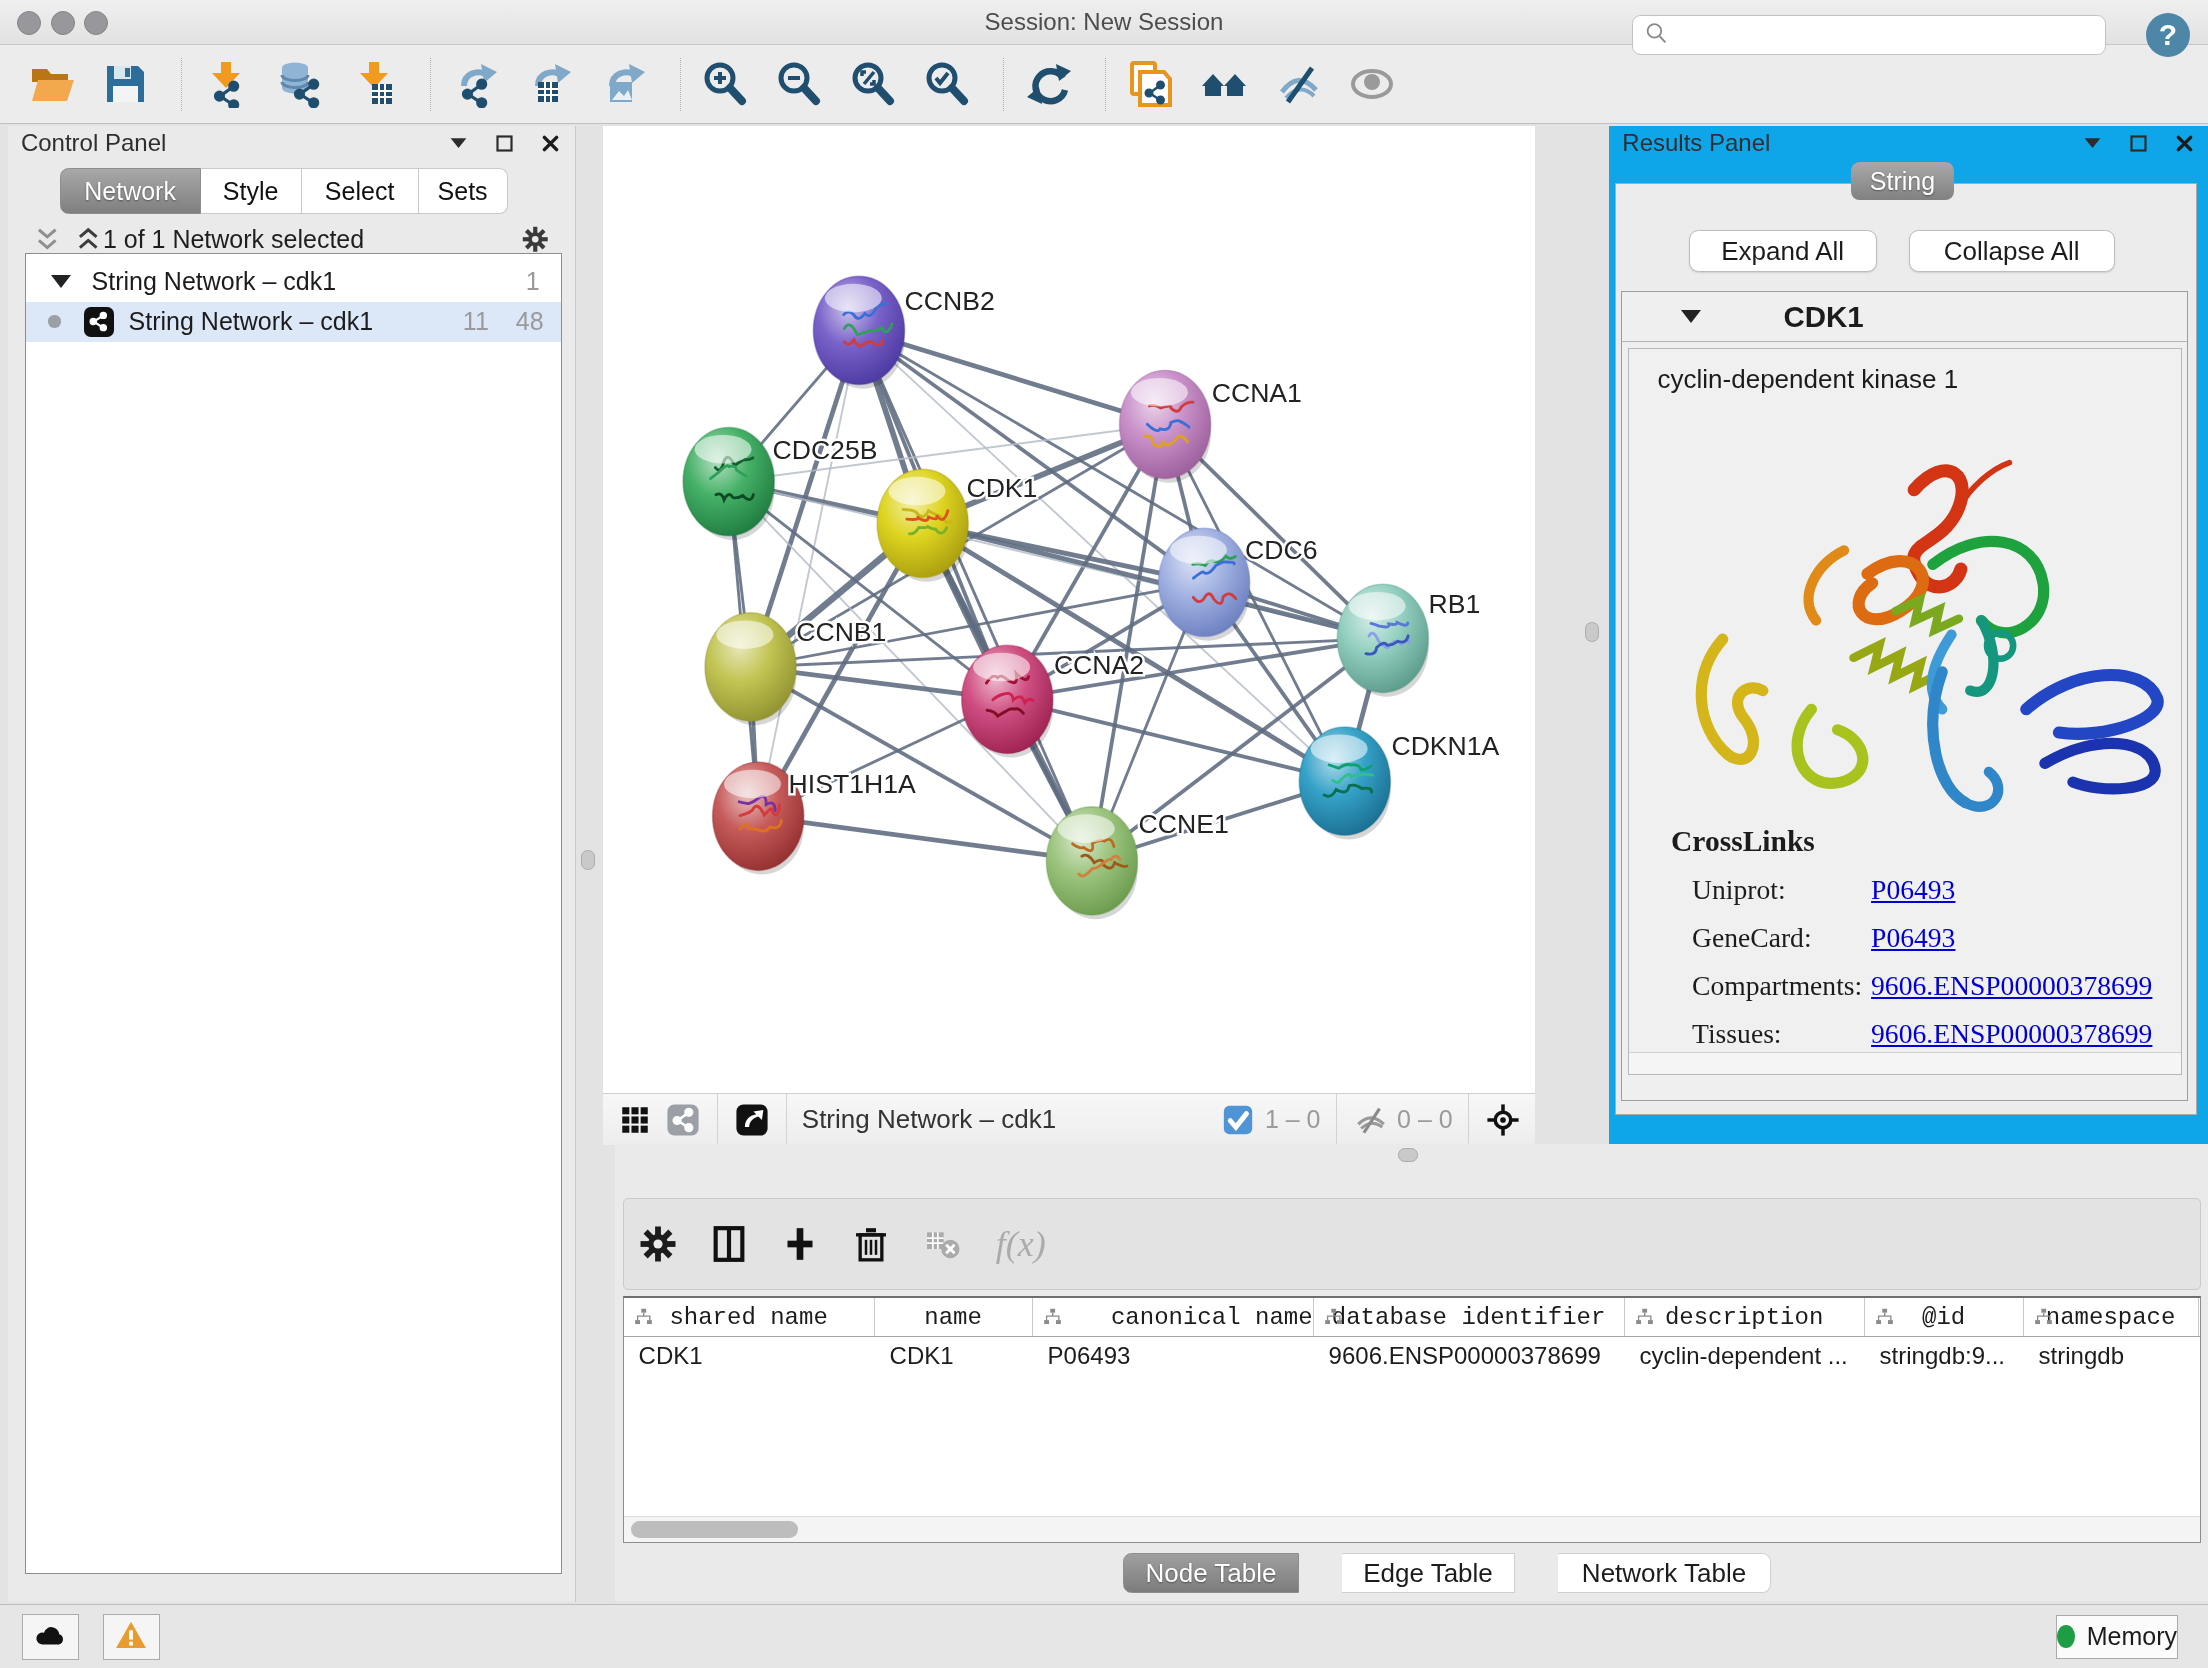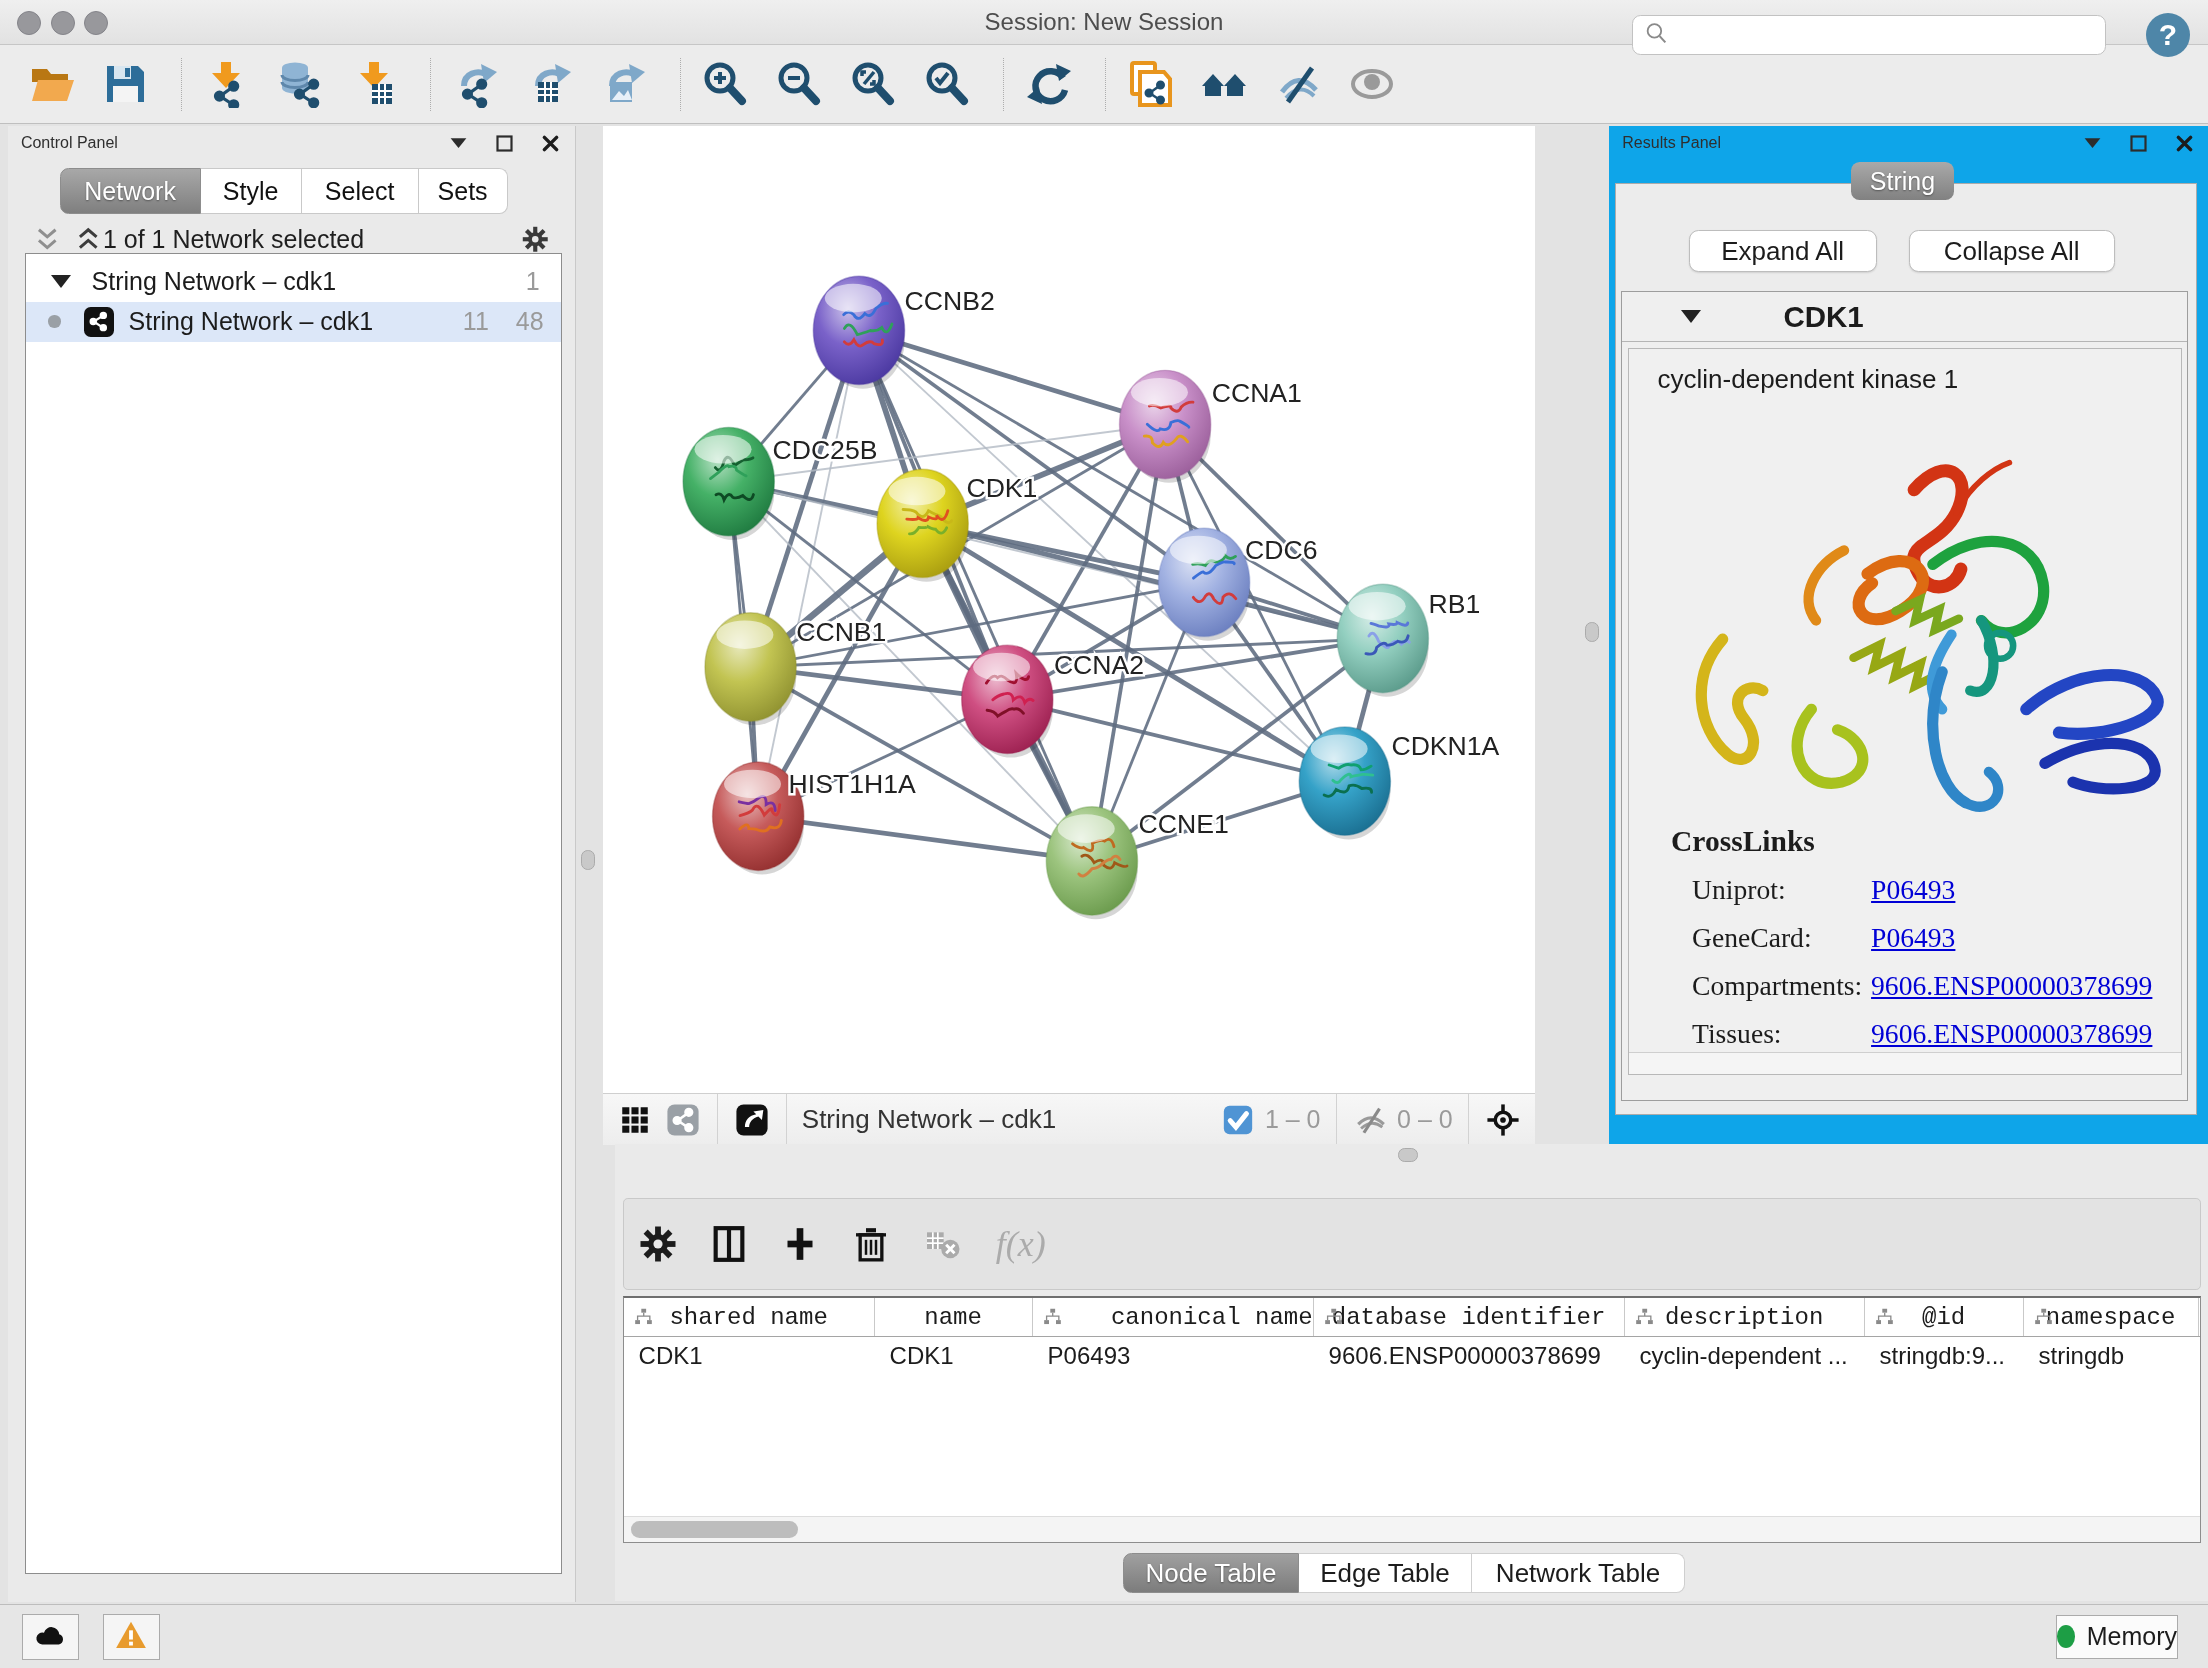--- a/index.html
+++ b/index.html
@@ -21,21 +21,21 @@
   .tb-btn svg{width:48px;height:48px;}
   .tb-sep{width:0;height:53px;border-left:1.9px dotted #adadad;margin:0 19px 0 7.6px;}
   .search-wrap{position:absolute;left:1632px;top:15px;width:474px;height:40px;background:#fff;
     border:1.9px solid #c2c2c2;border-radius:8.6px;display:flex;align-items:center;box-sizing:border-box;}
   .search-wrap svg{width:25px;height:25px;margin-left:11.4px;}
   .search-input{border:none;outline:none;flex:1;font-size:23px;background:transparent;margin-left:7.6px;}
   .help-btn{position:absolute;left:2146px;top:13.3px;width:44px;height:44px;border-radius:50%;
     background:#4e86a8;color:#fff;font-size:30px;font-weight:bold;text-align:center;line-height:44px;}
   
   .panel-head{height:34px;display:flex;align-items:center;padding:0 13.3px;}
-  .panel-title{font-size:16px;color:#2f2f2f;}
+  .panel-title{font-size:24px;color:#2f2f2f;}
   .ph-icons{margin-left:auto;display:flex;align-items:center;gap:25px;}
   .ph-icons .icon{width:21px;height:21px;display:inline-block;}
   .ph-icons .icon svg{width:21px;height:21px;}
   
   #control-panel{left:7.6px;top:126px;width:567px;height:1476px;background:#eaeaea;
     border-right:1px solid #c9c9c9;}
   .seg-tabs{position:absolute;left:52px;top:42px;display:flex;}
   .seg-tab{height:44px;line-height:44px;text-align:center;font-size:25px;background:#fff;
     border:1px solid #c9c9c9;border-left:none;color:#111;}
   .seg-tab:first-child{border-left:1px solid #c9c9c9;border-radius:8.6px 0 0 8.6px;}
@@ -104,21 +104,21 @@
   .dt-head{display:flex;height:38px;border-bottom:1.9px solid #a5a5a5;font-family:Liberation Mono, monospace;}
   .dt-th{position:relative;border-right:1px solid #c9c9c9;display:flex;align-items:center;justify-content:center;
     font-size:24px;box-sizing:border-box;flex:0 0 auto;overflow:hidden;white-space:nowrap;}
   .dt-th .icon{position:absolute;left:9.5px;width:21px;height:21px;}
   .dt-th .icon svg{width:21px;height:21px;}
   .dt-row{display:flex;height:38px;}
   .dt-td{padding-left:15px;font-size:24px;display:flex;align-items:center;box-sizing:border-box;
     flex:0 0 auto;overflow:hidden;white-space:nowrap;}
   .dt-scroll{position:absolute;left:0;right:0;bottom:0;height:25px;background:#f4f4f4;border-top:1px solid #ddd;}
   .dt-thumb{position:absolute;left:7.6px;top:3.8px;width:167px;height:17px;border-radius:8.6px;background:#bdbdbd;}
-  .tp-tabs{position:absolute;left:508px;top:409px;display:flex;}
+  .tp-tabs{position:absolute;left:508px;top:409px;display:flex;gap:43px;}
   .tp-tab{height:38px;line-height:38px;text-align:center;font-size:26px;background:#fff;
     border:1px solid #cfcfcf;border-left:none;}
   .tp-tab:first-child{border-left:1px solid #cfcfcf;border-radius:8.6px 0 0 8.6px;}
   .tp-tab:last-child{border-radius:0 8.6px 8.6px 0;}
   .tp-tab.active{background:linear-gradient(#a0a0a0,#7c7c7c);color:#fff;text-shadow:0 1px 1.9px rgba(0,0,0,.4);border-color:#8d8d8d;}
   
   .knob-v{position:absolute;width:12.4px;height:18px;border-radius:6.7px;background:#c9c9c9;border:1px solid #ababab;}
   .knob-h{position:absolute;width:18px;height:12.4px;border-radius:6.7px;background:#c9c9c9;border:1px solid #ababab;}
   
   .statusbar{position:absolute;left:0;bottom:0;right:0;height:63px;background:#e6e6e6;border-top:1px solid #bdbdbd;}

